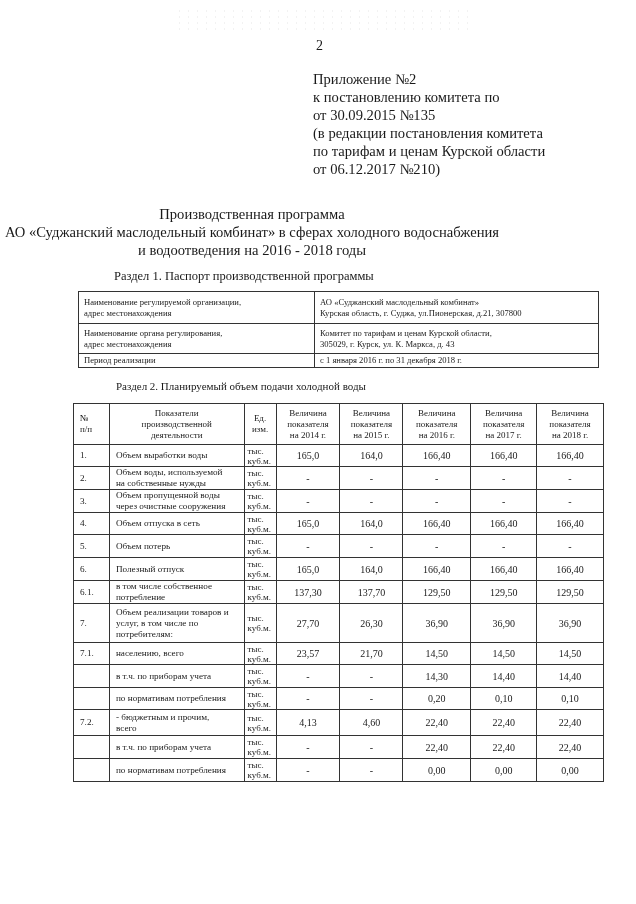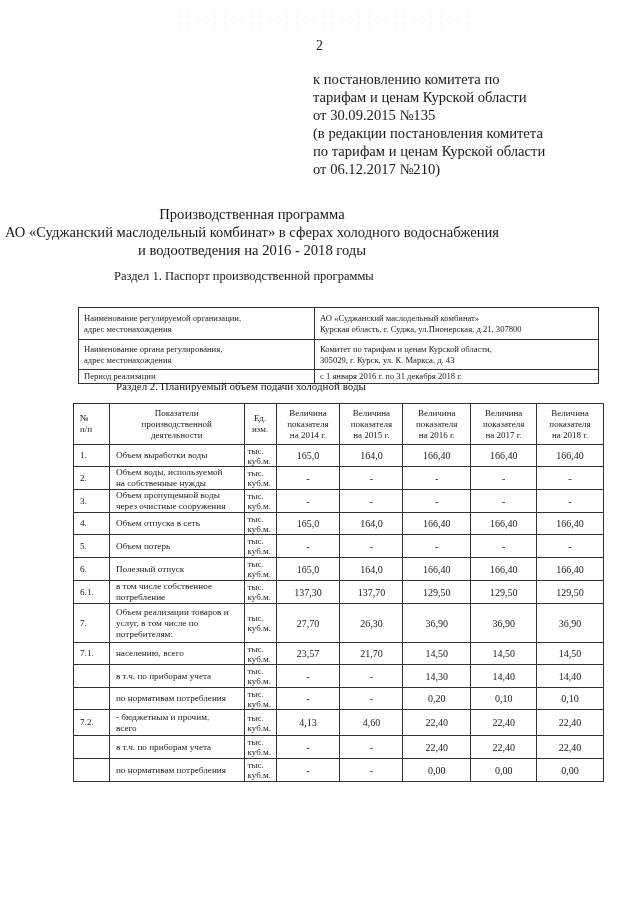--- a/index.html
+++ b/index.html
@@ -9,42 +9,42 @@
              background-image: radial-gradient(#888 0.6px, transparent 0.8px);
              background-size: 9px 6px; opacity:0.45; }
   .page-num { position:absolute; left:316px; top:38px; font-size:14px; }
   .appendix { position:absolute; left:313px; top:70px; font-size:14.6px; line-height:18px; }
   .appendix div { white-space:nowrap; }
   .title { position:absolute; left:0; width:504px; top:205px; text-align:center;
            font-size:14.6px; line-height:18px; }
   .section1 { position:absolute; left:114px; top:269px; font-size:12.5px; }
   .section2 { position:absolute; left:116px; top:380px; font-size:11px; }
   table { border-collapse:collapse; position:absolute; }
-  .passport { left:78px; top:291px; width:521px; font-size:8.6px;margin-top:16px; }
+  .passport { left:78px; top:291px; width:521px; font-size:8.6px; }
   .passport td { border:1px solid #333; padding:1px 5px; vertical-align:middle; line-height:10.5px; }
   .passport col.c1 { width:236px; }
   .main { left:73px; top:403px; width:531px; font-size:9.2px; }
   .main td, .main th { border:1px solid #333; padding:0 3px; vertical-align:middle;
                        line-height:11px; font-weight:normal; }
   .main th { text-align:center; font-size:9px; }
   .main td.num { text-align:center; font-size:10px; }
   .main td.unit { font-size:9px; line-height:10px; }
   .main td.no { text-align:left; padding-left:6px; }
   .main td.ind { text-align:left; padding-left:6px; }
 </style>
 </head>
 <body>
 
 <div class="speckle"></div>
 
 <div class="page-num">2</div>
 
 <div class="appendix">
+  <div>Приложение №2</div>
   <div>к постановлению комитета по</div>
-  <div>тарифам и ценам Курской области</div>
   <div>от 30.09.2015 №135</div>
   <div>(в редакции постановления комитета</div>
   <div>по тарифам и ценам Курской области</div>
   <div>от 06.12.2017 №210)</div>
 </div>
 
 <div class="title">
   <div>Производственная программа</div>
   <div>АО «Суджанский маслодельный комбинат» в сферах  холодного водоснабжения</div>
   <div>и водоотведения на 2016 - 2018 годы</div>

